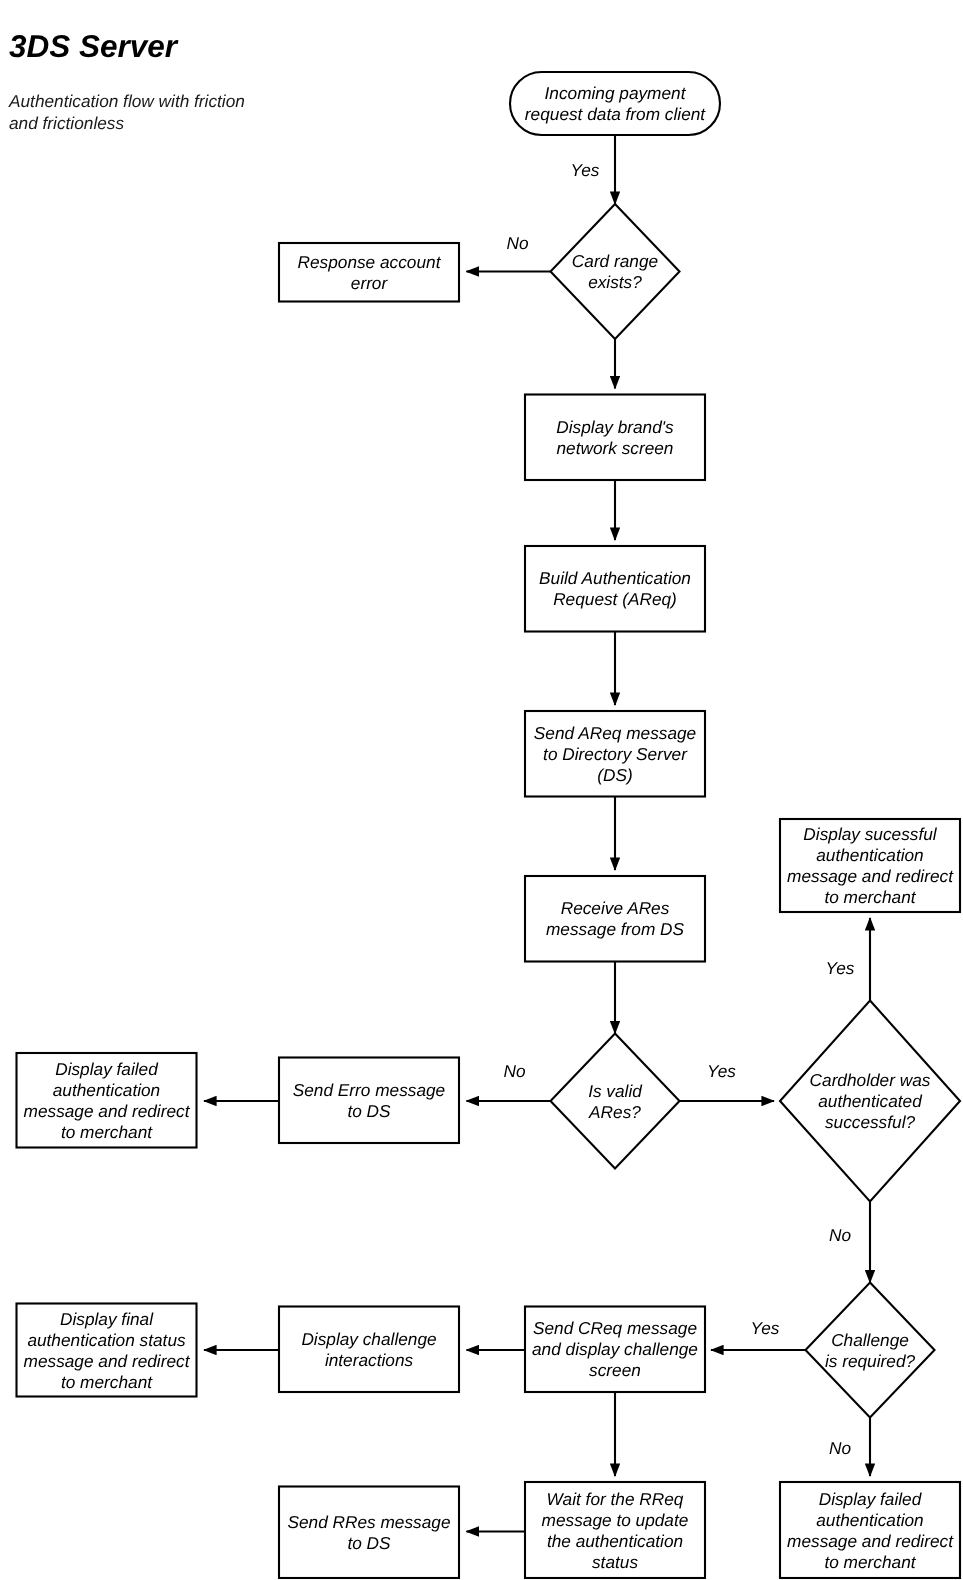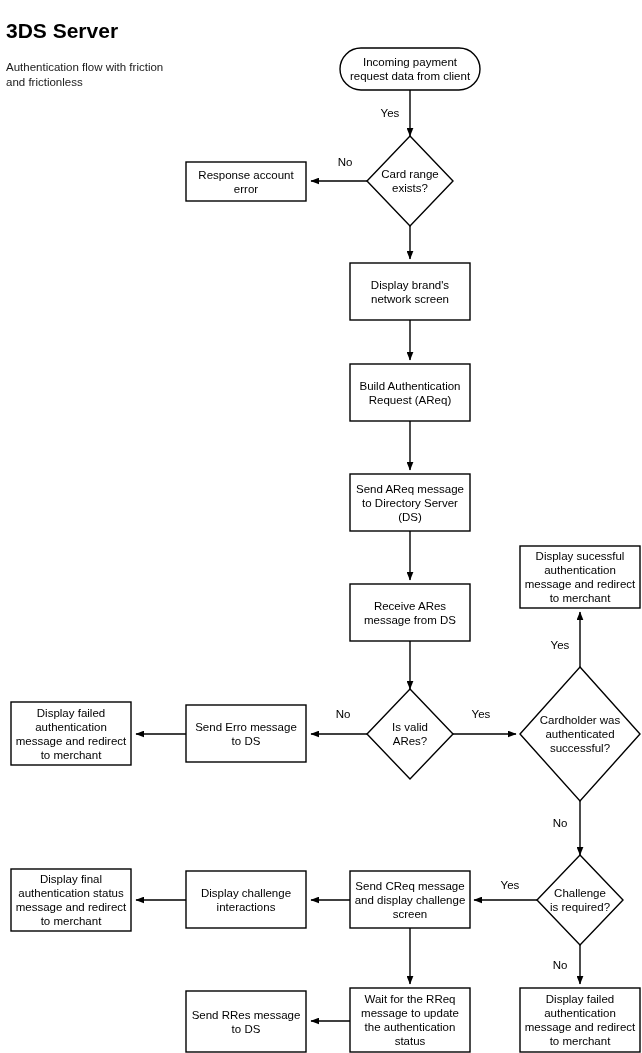--- a/index.html
+++ b/index.html
@@ -13,20 +13,21 @@
     position: relative;
     font-family: "Liberation Sans", sans-serif;
     color: #000000;
     overflow: hidden;
   }
   #diagram-root {
     position: absolute;
     left: 0; top: 0;
     width: 642px;
     height: 1053px;
+    font-style: italic;
   }
   .title-text {
     font-size: 21px;
     font-weight: bold;
     fill: #000000;
     font-family: "Liberation Sans", sans-serif;
   }
   .subtitle-text {
     font-size: 11.5px;
     fill: #1a1a1a;

